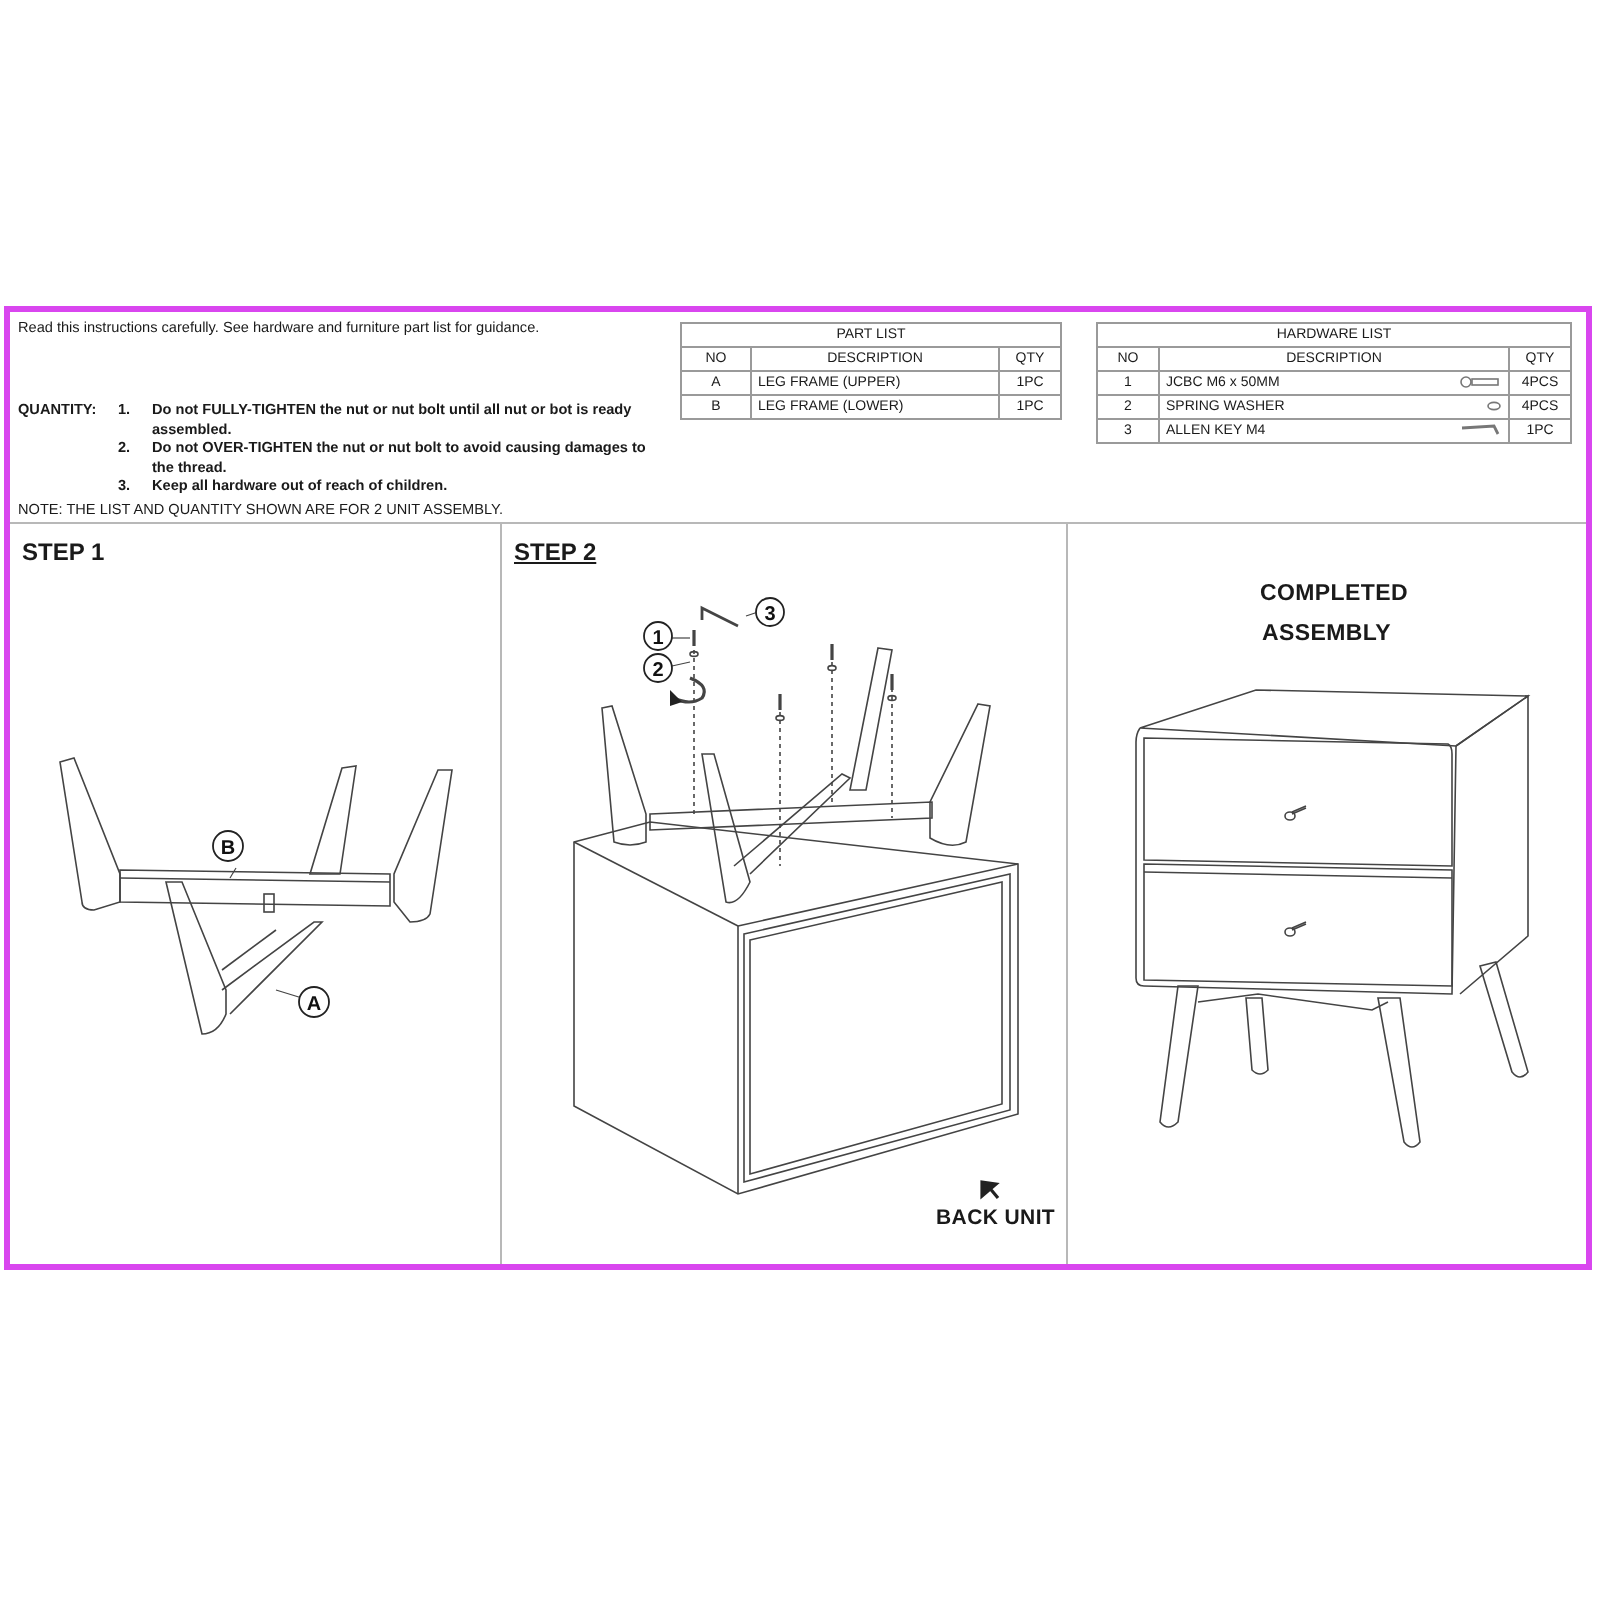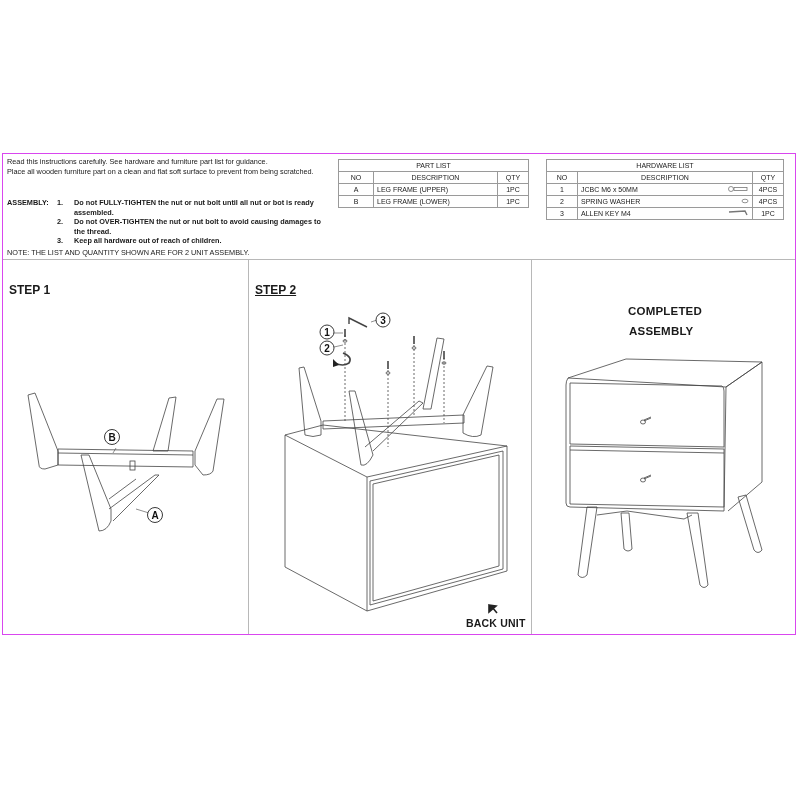--- a/index.html
+++ b/index.html
@@ -1,52 +1,51 @@
 <!DOCTYPE html>
 <html><head>
   <meta charset="utf-8">
   <style>
     html, body { margin: 0; padding: 0; background: #ffffff; }
     body { width: 800px; height: 800px; position: relative; overflow: hidden;
            font-family: "Liberation Sans", sans-serif; color: #1a1a1a; }
     .sheet { position: absolute; left: 2px; top: 153px; width: 794px; height: 482px;
-             border: 1px solid #d946ef; box-sizing: border-box; }
+             border: 3px solid #d946ef; box-sizing: border-box; }
     .hline { position: absolute; left: 0; top: 105px; width: 100%; height: 0; border-top: 1px solid #b8b8b8; }
     .vline { position: absolute; top: 105px; bottom: 0; width: 0; border-left: 1px solid #b8b8b8; }
     .intro { position: absolute; left: 4px; top: 3px; font-size: 7.3px; line-height: 9.6px; }
     .intro p { margin: 0; }
     .cautions { position: absolute; left: 4px; top: 44px; font-size: 7.3px; line-height: 9.6px; font-weight: bold; }
     .cautions .c-label { position: absolute; left: 0; top: 0; }
     .cautions .c-item { position: absolute; left: 50px; width: 270px; }
     .cautions .c-num { position: absolute; left: 0; }
     .cautions .c-text { position: absolute; left: 17px; width: 250px; }
     .note { position: absolute; left: 4px; top: 94px; font-size: 7.3px; }
 
     table.list { position: absolute; border-collapse: collapse; font-size: 7px; }
     table.list td, table.list th { border: 1px solid #9a9a9a; padding: 0 3px; height: 11px; font-weight: normal; }
     table.list th.title { text-align: center; }
     table.list .c { text-align: center; }
 
     .step-title { position: absolute; font-size: 12px; font-weight: bold; }
-    .panel { position: absolute; top: 105px; height: 297px; margin-top: 16px; }
+    .panel { position: absolute; top: 105px; height: 297px; }
     svg { position: absolute; left: 0; top: 0; }
     .label-bold { position: absolute; font-weight: bold; font-size: 11.5px; letter-spacing: 0.2px; }
   </style>
 </head>
 <body>
 
 <div class="sheet">
 
   <div class="intro">
     <p>Read this instructions carefully. See hardware and furniture part list for guidance.</p>
-    <p>Place all wooden furniture part on a clean and flat soft surface to prevent from being scratched.</p>
   </div>
 
   <div class="cautions">
-    <span class="c-label">ASSEMBLY:</span>
+    <span class="c-label">QUANTITY:</span>
     <div class="c-item" style="top:0">
       <span class="c-num">1.</span>
       <span class="c-text">Do not FULLY-TIGHTEN the nut or nut bolt until all nut or bot is ready assembled.</span>
     </div>
     <div class="c-item" style="top:19px">
       <span class="c-num">2.</span>
       <span class="c-text">Do not OVER-TIGHTEN the nut or nut bolt to avoid causing damages to the thread.</span>
     </div>
     <div class="c-item" style="top:38px">
       <span class="c-num">3.</span>

